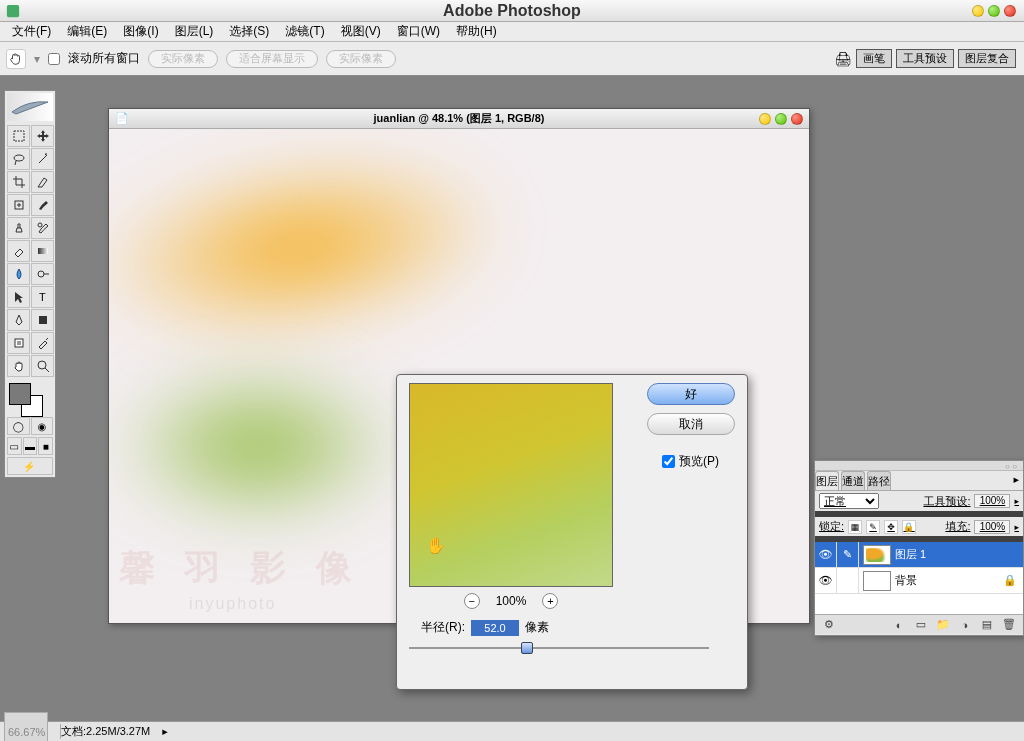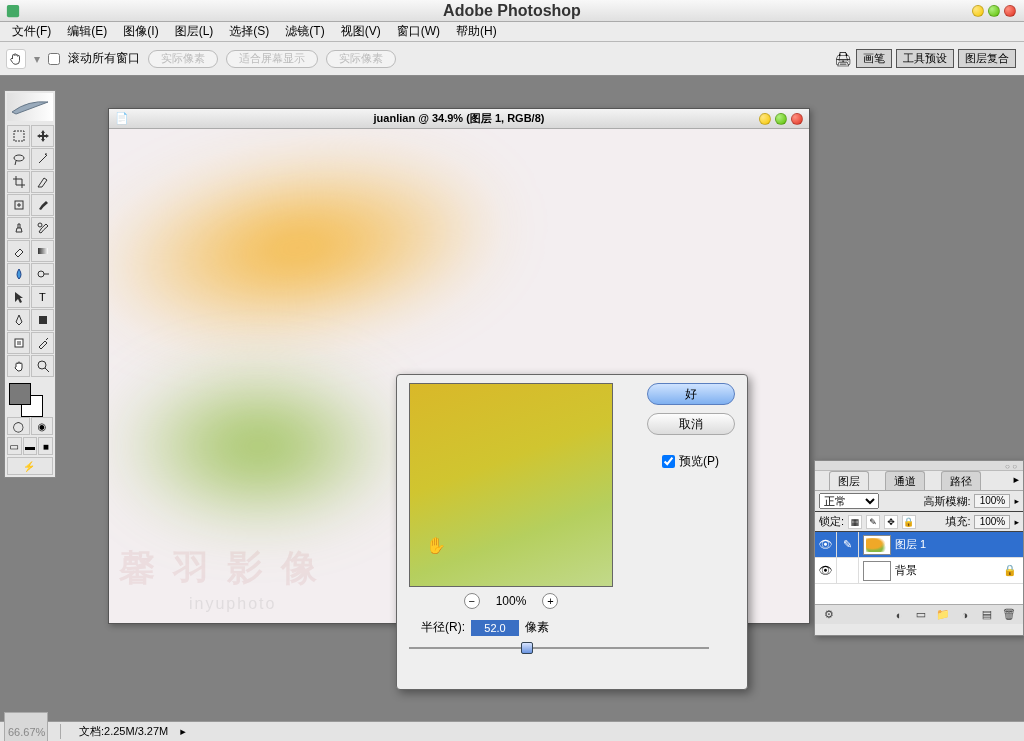--- a/index.html
+++ b/index.html
@@ -34,21 +34,21 @@
 .qmaskrow, .screenrow { display:flex; gap:1px; margin-top:2px;}
 .qbtn { flex:1; height:18px; border:1px solid #c0c0c0; background:#e6e6e6; display:flex;align-items:center;justify-content:center; font-size:10px;}
 
 .docwin { position: absolute; left: 108px; top: 108px; width: 702px; height: 516px; background: #fff; border: 1px solid #555; box-shadow: 2px 2px 6px rgba(0,0,0,0.3);}
 .docwin .wtitle { height: 20px; background: linear-gradient(#f4f4f4,#d8d8d8); border-bottom:1px solid #aaa; display:flex; align-items:center; justify-content:center; font-size:11px; font-weight:bold; position:relative;}
 .docwin .wtitle .traffic { right: 6px; }
 .docwin .wtitle .doc-icon { position:absolute; left:6px;}
 .canvas { width:100%; height: calc(100% - 20px); position:relative; overflow:hidden; background: #f3eef0;}
 .smear1 { position:absolute; left:-60px; top:-20px; width:620px; height:260px; background: radial-gradient(ellipse 300px 130px at 40% 50%, rgba(245,170,20,0.9), rgba(245,170,20,0) 70%); transform: rotate(-8deg); filter: blur(30px);}
 .smear2 { position:absolute; left:-40px; top:200px; width:420px; height:260px; background: radial-gradient(ellipse 210px 120px at 45% 45%, rgba(130,180,40,0.85), rgba(130,180,40,0) 70%); filter: blur(30px);}
-.watermark { position:absolute; left:10px; bottom:30px; font-size:36px; color: rgba(150,30,30,0.08); font-weight:bold; letter-spacing:4px;}
+.watermark { position:absolute; left:10px; bottom:30px; font-size:36px; color: rgba(150,30,30,0.08); font-weight:bold; letter-spacing:4px;font-family:Liberation Mono, monospace;}
 .watermark2 { position:absolute; left:80px; bottom:10px; font-size:16px; color: rgba(120,120,120,0.15); letter-spacing:2px;}
 
 .dialog { position: absolute; left: 396px; top: 374px; width: 352px; height: 316px; background: #efefef; border:1px solid #666; box-shadow: 3px 3px 10px rgba(0,0,0,0.4); border-radius: 4px;}
 .dialog .dtitle { height: 20px; background: linear-gradient(#f4f4f4,#d8d8d8); border-bottom:1px solid #aaa; display:flex; align-items:center; justify-content:center; font-size:11px; font-weight:bold; position:relative; border-radius:4px 4px 0 0;}
 .dialog .dtitle .close { position:absolute; right:6px; width:12px;height:12px;border-radius:50%;background:radial-gradient(circle at 30% 30%,#ff9080,#e03020); border:1px solid rgba(0,0,0,0.2);}
 .dbody { padding: 10px; position: relative; height: calc(100% - 20px);}
 .preview-box { position:absolute; left:12px; top:8px; width:204px; height:204px; border:1px solid #666; background: linear-gradient(160deg, #d9b829 0%, #d0c530 40%, #b5cf5e 70%, #c2d98a 100%);}
 .preview-cursor { position:absolute; left:16px; top:152px; font-size:16px; pointer-events:none;}
 .zoom-row { position:absolute; left:12px; top:218px; width:204px; display:flex; align-items:center; justify-content:center; gap:16px; font-size:12px;}
 .zoombtn { width:16px; height:16px; border:1px solid #888; border-radius:50%; background:#fff; display:flex;align-items:center;justify-content:center; font-size:11px;}
@@ -61,39 +61,39 @@
 .aqua-btn { height:22px; border-radius:11px; border:1px solid #5a7fc0; display:flex;align-items:center;justify-content:center; font-size:12px; cursor:default;}
 .aqua-primary { background: linear-gradient(#cfe3ff,#7fb0f0);}
 .aqua-normal { background: linear-gradient(#fdfdfd,#dcdcdc); border-color:#aaa;}
 .preview-check { position:absolute; right:28px; top:78px; display:flex; align-items:center; gap:4px; font-size:12px;}
 .preview-check input { width:13px; height:13px;}
 
 .layers-panel { position:absolute; right:0; top:460px; width:210px; height:176px; background:#e8e8e8; border:1px solid #888; box-shadow:2px 2px 6px rgba(0,0,0,0.3);}
 .panel-handle { height:10px; background:#dcdcdc; border-bottom:1px solid #bbb; position:relative;}
 .panel-handle .dots { position:absolute; right:6px; top:1px; font-size:8px; color:#888;}
 .tabs { height:20px; display:flex; border-bottom:1px solid #aaa; font-size:11px;}
-.tab { padding:2px 8px; border:1px solid #aaa; border-bottom:none; background:#d4d4d4; margin-right:2px; border-radius:3px 3px 0 0;margin-left:14px;}
+.tab { padding:2px 0; border:1px solid #aaa; border-bottom:none; background:#d4d4d4; margin-right:2px; border-radius:3px 3px 0 0;}
 .tab.active { background:#e8e8e8;}
-.blend-row, .lock-row { display:flex; align-items:center; font-size:11px; padding:2px 4px; gap:4px; border-bottom:1px solid #404040;}
+.blend-row, .lock-row { display:flex; align-items:center; font-size:11px; padding:2px 4px; gap:4px; border-bottom:6px solid #404040;text-decoration:underline;}
 .blend-row select { font-size:11px; height:16px; width:60px;}
 .opacity-input { width:36px; height:14px; font-size:10px; border:1px solid #aaa; text-align:center; background:#f4f4f4;}
 .lock-icon { width:14px; height:14px; border:1px solid #ccc; background:#fff; display:inline-flex;align-items:center;justify-content:center; font-size:9px;}
 .layer-list { height:72px; overflow:hidden; background:#fff;}
 .layer-row { height:26px; display:flex; align-items:center; border-bottom:1px solid #ddd; font-size:11px;}
 .layer-row.selected { background:#2f6fcf; color:#fff;}
 .eye-col { width:22px; display:flex;align-items:center;justify-content:center; border-right:1px solid #ddd; height:100%;}
 .link-col { width:22px; border-right:1px solid #ddd; height:100%; display:flex;align-items:center;justify-content:center;}
 .thumb { width:28px; height:20px; border:1px solid #888; background:#fff; margin:0 4px; position:relative;}
 .thumb.gradient::before { content:""; position:absolute; inset:2px; background:radial-gradient(ellipse at 30% 40%, #f0a828 40%, transparent 60%), radial-gradient(ellipse at 40% 70%, #8ab840 40%, transparent 60%);}
 .panel-footer { height:20px; border-top:1px solid #aaa; display:flex; align-items:center; justify-content:flex-end; gap:6px; padding:0 6px; font-size:11px; background:#e0e0e0;}
 .panel-footer .ficon { width:16px; height:14px; display:flex;align-items:center;justify-content:center; font-size:11px; color:#444;}
 
 .statusbar { position:absolute; bottom:0; left:0; right:0; height:20px; background:#e4e4e4; border-top:1px solid #999; display:flex; align-items:center; font-size:11px; padding:0 4px; gap:12px;}
 .statusbar .zoom-box { width:44px; border:1px solid #aaa; background:#d8d8d8; padding:13px 3px; color:#888;}
-.statusbar .docsize { border-left:1px solid #aaa; padding-left:18px;}
+.statusbar .docsize { border-left:1px solid #aaa; padding-left:0;}
 .statusbar .hint { margin-left:auto; padding-right:260px; color:#333;}
 
 .chk { width:12px; height:12px;}
 </style>
 </head>
 <body>
 
 <div class="titlebar">
   <span class="left-icon">
     <svg viewBox="0 0 16 16">
@@ -284,21 +284,21 @@
     <div class="qbtn">■</div>
   </div>
   <div class="qmaskrow" style="margin-top:2px;">
     <div class="qbtn" style="flex:1;">⚡</div>
   </div>
 </div>
 
 <div class="docwin">
   <div class="wtitle">
     <span class="doc-icon">📄</span>
-    <span>juanlian @ 34.9% (图层 1, RGB/8)</span>
+    <span>juanlian @ 48.1% (图层 1, RGB/8)</span>
     <div class="traffic">
       <div class="tlight tl-y"></div>
       <div class="tlight tl-g"></div>
       <div class="tlight tl-r"></div>
     </div>
   </div>
   <div class="canvas">
     <div class="smear1"></div>
     <div class="smear2"></div>
     <div class="watermark">馨 羽 影 像</div>
@@ -345,21 +345,21 @@
       <span class="dots">○ ○</span>
     </div>
   <div class="tabs">
     <div class="tab active">图层</div>
     <div class="tab">通道</div>
     <div class="tab">路径</div>
     <div style="margin-left:auto; padding:2px 4px;">▸</div>
   </div>
   <div class="blend-row">
     <select><option>正常</option></select>
-    <span style="margin-left:auto">高斯模糊:</span>
+    <span style="margin-left:auto">工具预设:</span>
     <span class="opacity-input">100%</span>
       <span style="font-size:9px;">▸</span>
   </div>
   <div class="lock-row">
     <span>锁定:</span>
     <span class="lock-icon">▦</span>
     <span class="lock-icon">✎</span>
     <span class="lock-icon">✥</span>
     <span class="lock-icon">🔒</span>
     <span style="margin-left:auto">填充:</span>

